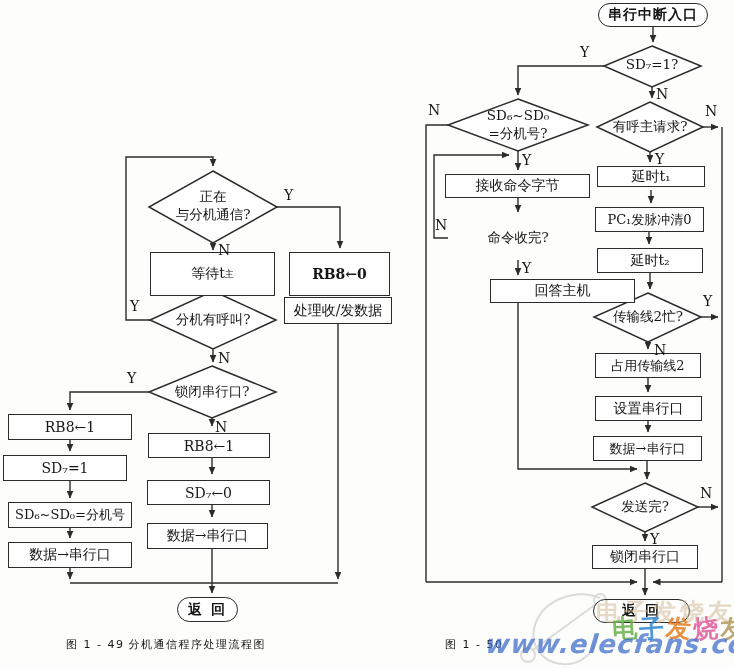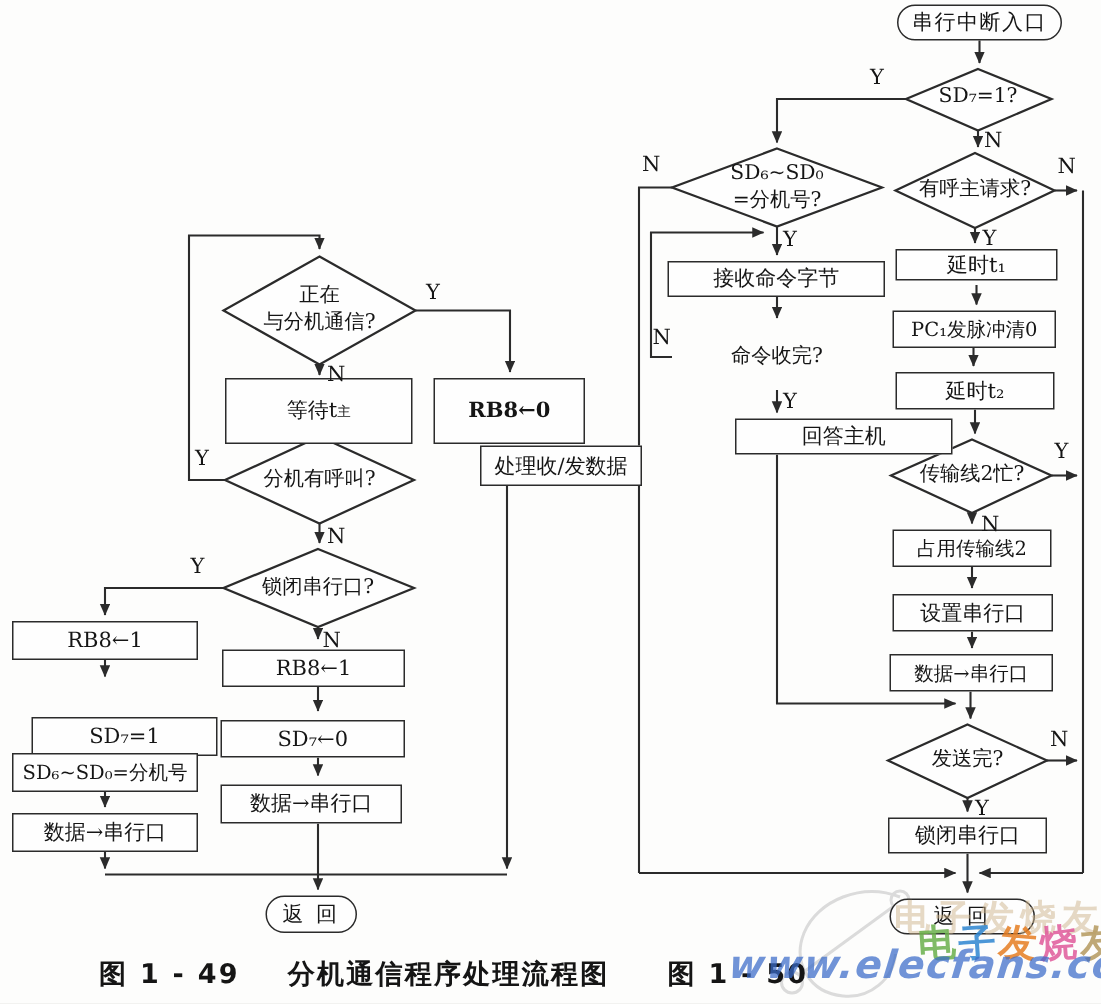--- a/index.html
+++ b/index.html
@@ -7,30 +7,30 @@
     position:relative;width:734px;height:669px;margin:0 auto;
     background:#fdfdfc;overflow:hidden;
     font-family:"DejaVu Serif","Liberation Serif",serif;color:#151515;
   }
   svg.wires{position:absolute;left:0;top:0;width:734px;height:669px;}
   .box{
     position:absolute;border:1.5px solid #2b2b2b;background:#fefefe;
     display:flex;align-items:center;justify-content:center;
     font-size:14px;white-space:nowrap;box-sizing:border-box;
   }
-  .term{border-radius:13px;letter-spacing:2px;}
+  .term{border-radius:13px;letter-spacing:2px;font-weight:bold;}
   .dtext{
     position:absolute;transform:translate(-50%,-50%);
     text-align:center;font-size:13.5px;line-height:1.3;white-space:nowrap;
   }
   .yn{position:absolute;font-size:14px;}
   .sub{font-size:9px;vertical-align:-3px;}
   .cap{
-    position:absolute;display:flex;gap:32px;font-weight:bold;
-    font-size:18px;letter-spacing:1.5px;white-space:nowrap;
+    position:absolute;display:flex;gap:4px;font-weight:normal;
+    font-size:11px;letter-spacing:1.5px;white-space:nowrap;
     font-family:"DejaVu Sans","Liberation Sans",sans-serif;
   }
   
   .wm-outline{
     position:absolute;left:596px;top:596px;font-size:24px;font-weight:bold;
     color:rgba(205,180,140,0.50);letter-spacing:4px;white-space:nowrap;
   }
   .wm-chars{position:absolute;left:612px;top:612px;font-size:25px;font-weight:bold;
     letter-spacing:2px;white-space:nowrap;opacity:.85;}
   .wm-chars span{display:inline-block;transform:rotate(-4deg);}
@@ -124,25 +124,25 @@
 
   <div class="dtext" style="left:213px;top:206px;">
     <span>正在</span><br>
     <span>与分机通信?</span>
   </div>
   <div class="box" style="left:150px;top:252px;width:125px;height:44px;">
     <span>等待t</span>
       <span class="sub">主</span>
   </div>
   <div class="box" style="left:289px;top:252px;width:101px;height:44px;font-weight:bold;">RB8←0</div>
-  <div class="box" style="left:284px;top:297px;width:108px;height:27px;margin-left:36px;">处理收/发数据</div>
+  <div class="box" style="left:284px;top:297px;width:108px;height:27px;">处理收/发数据</div>
   <div class="dtext" style="left:213px;top:320px;">分机有呼叫?</div>
   <div class="dtext" style="left:212px;top:392px;">锁闭串行口?</div>
   <div class="box" style="left:8px;top:414px;width:124px;height:26px;">RB8←1</div>
-  <div class="box" style="left:21px;top:455px;width:124px;height:26px;margin-top:23px;">SD₇=1</div>
+  <div class="box" style="left:3px;top:455px;width:124px;height:26px;">SD₇=1</div>
   <div class="box" style="left:8px;top:502px;width:124px;height:26px;font-size:13px;">SD₆~SD₀=分机号</div>
   <div class="box" style="left:8px;top:542px;width:124px;height:26px;">数据→串行口</div>
   <div class="box" style="left:148px;top:433px;width:122px;height:25px;">RB8←1</div>
   <div class="box" style="left:147px;top:480px;width:123px;height:25px;">SD₇←0</div>
   <div class="box" style="left:147px;top:523px;width:121px;height:26px;">数据→串行口</div>
   <div class="box term" style="left:177px;top:597px;width:61px;height:25px;">返  回</div>
 
   <span class="yn" style="left:284px;top:187px;">Y</span>
   <span class="yn" style="left:218px;top:242px;">N</span>
   <span class="yn" style="left:130px;top:298px;">Y</span>

